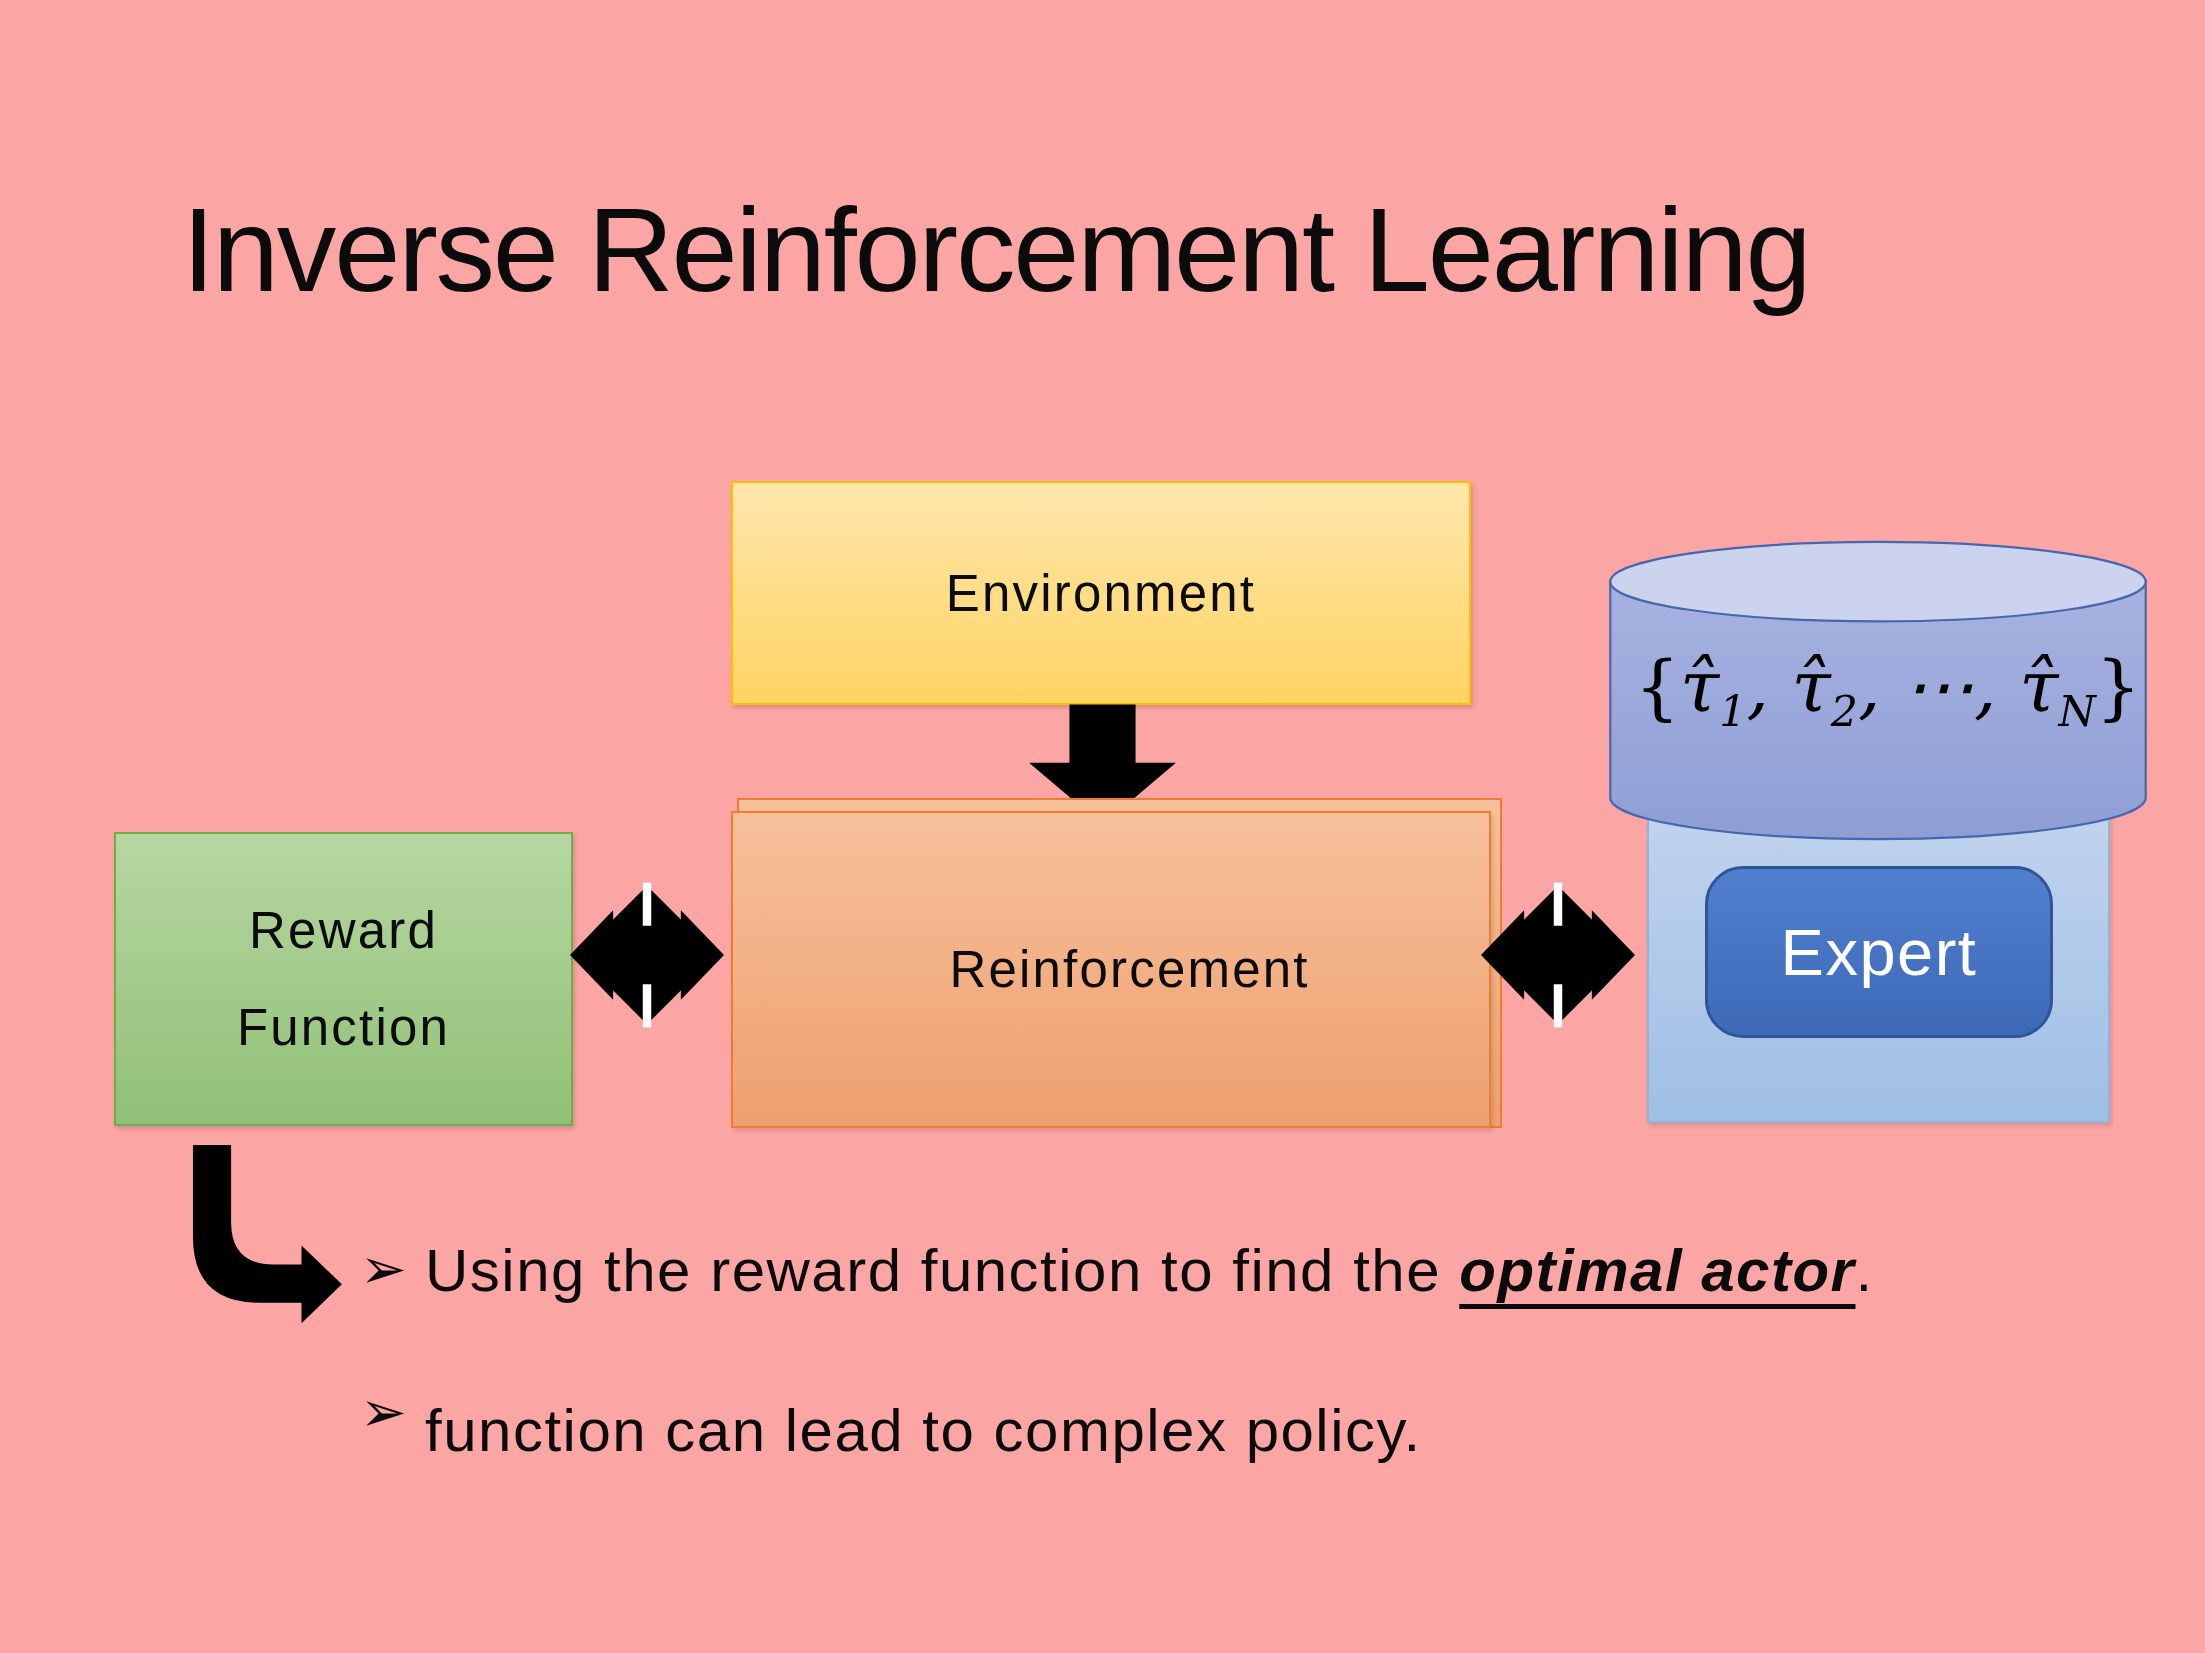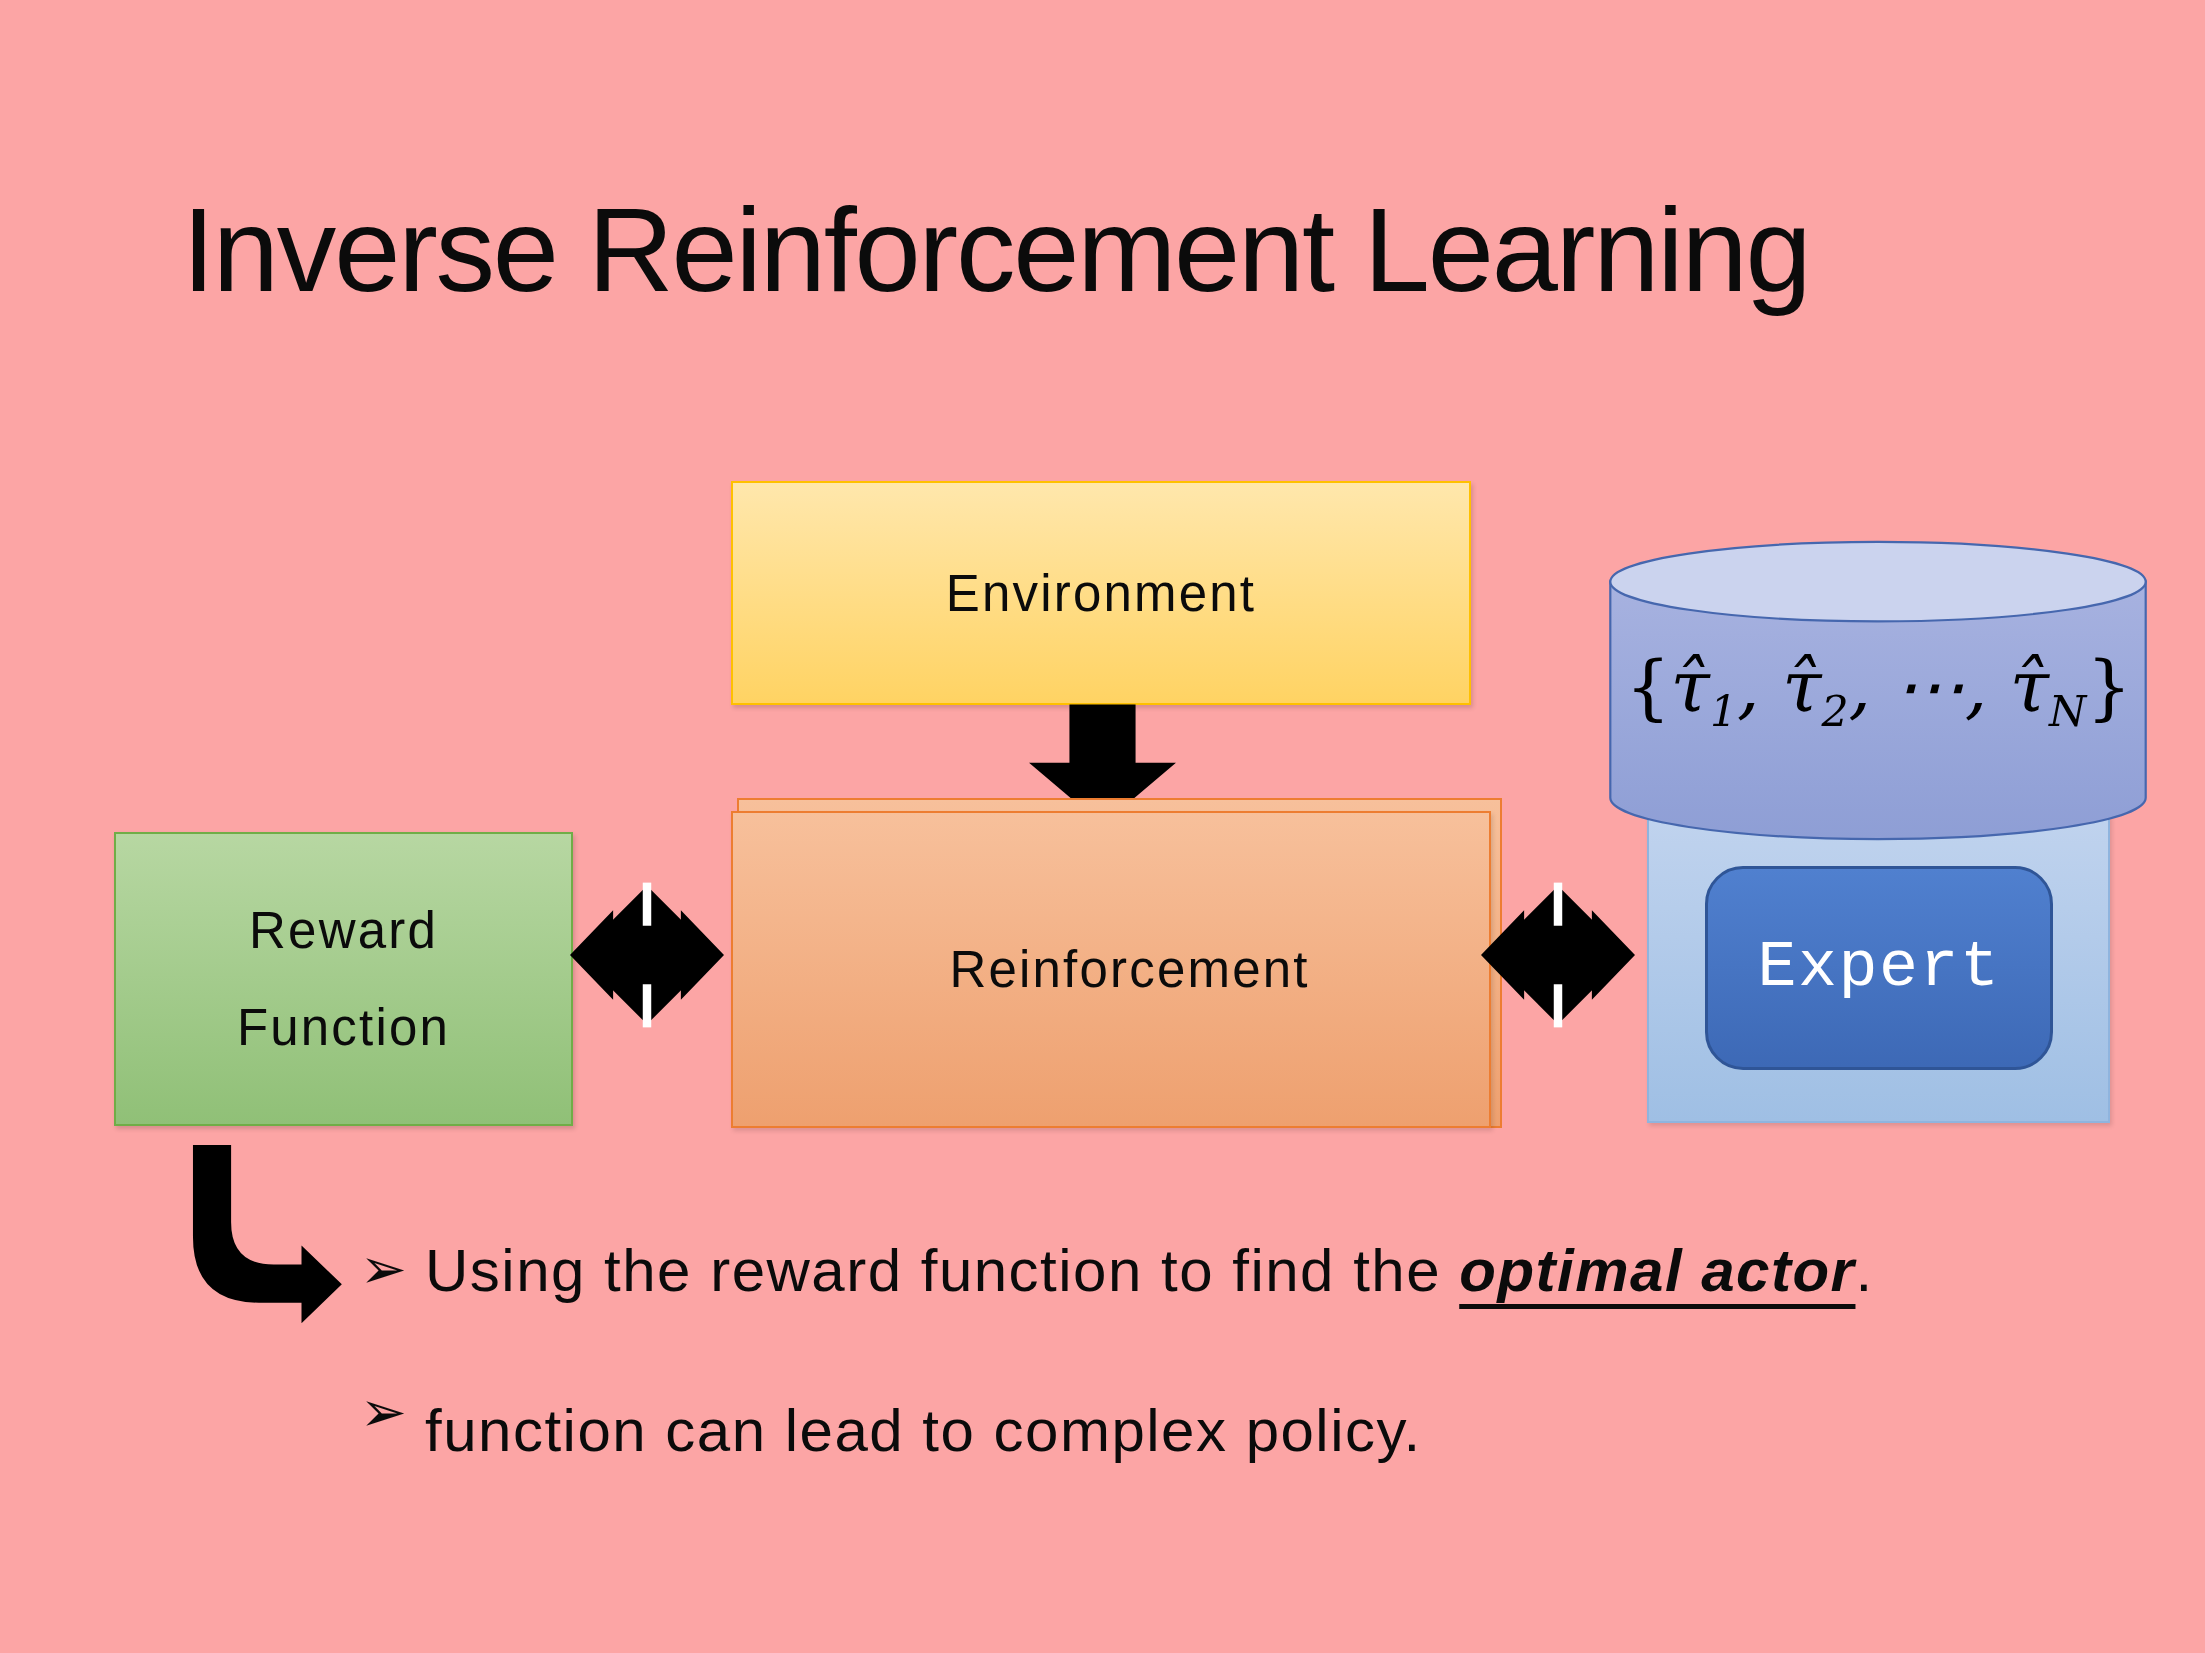--- a/index.html
+++ b/index.html
@@ -39,28 +39,28 @@
           border:2.9px solid #ed7d31;box-sizing:border-box;
           display:flex;flex-direction:column;align-items:center;justify-content:center;
           box-shadow:1.5px 2.9px 4.4px rgba(0,0,0,0.12);}
   #rl-box .box-label{line-height:107px;margin-left:37px;}
 
   
   #expert-panel{left:1647px;top:814px;width:463px;height:309px;
                 background:linear-gradient(180deg,#c0d3ee 0%,#9fbfe4 100%);
                 border:2.2px solid #8fb4de;box-sizing:border-box;
                 box-shadow:1.5px 2.9px 4.4px rgba(0,0,0,0.12);}
-  #expert-box{left:1705px;top:866px;width:348px;height:204px;border-radius:38px;
+  #expert-box{left:1705px;top:866px;width:348px;height:172px;border-radius:38px;
               background:linear-gradient(180deg,#5080cf 0%,#3d69b6 100%);
               border:3.7px solid #2f5597;box-sizing:border-box;
-              display:flex;align-items:center;justify-content:center;font-family:Liberation Mono, monospace;}
+              display:flex;align-items:center;justify-content:center;}
   #expert-box .box-label{color:#ffffff;font-size:65px;letter-spacing:1.5px;}
 
   
-  #formula{left:1616px;top:645px;width:525px;text-align:center;
+  #formula{left:1616px;top:645px;width:525px;text-align:right;
            font-family:"DejaVu Serif",serif;font-style:italic;
            font-size:71px;color:#000;}
   #formula sub{font-size:0.6em;line-height:0;}
   #formula .brace{font-style:normal;}
 
   
   .bullet{left:360px;display:flex;align-items:flex-start;
           font-size:60px;letter-spacing:1.5px;color:#0b0b0b;}
   .bullet .marker{flex:0 0 65px;font-size:56px;line-height:1.18;}
   #bullet1{top:1236px;}

